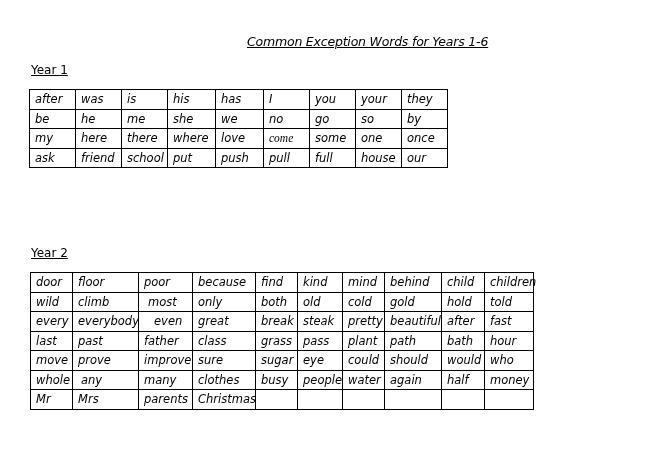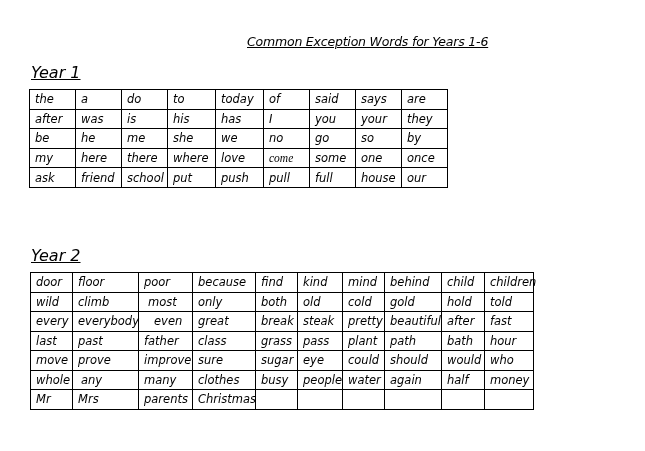--- a/index.html
+++ b/index.html
@@ -1,48 +1,37 @@
 <!DOCTYPE html>
 <html><head>
 <meta charset="utf-8">
 <style>
   html, body { margin:0; padding:0; background:#ffffff; }
   body { width:645px; height:451px; position:relative; overflow:hidden;
          font-family:"DejaVu Sans", sans-serif; color:#000; }
   .title { position:absolute; left:247px; top:34px; font-size:12.5px; font-style:italic;
            text-decoration:underline; white-space:nowrap; letter-spacing:-0.2px; }
-  .heading { position:absolute; left:31px; font-size:16px; font-style:italic;
+  .heading { position:absolute; left:31px; font-size:12px; 
              text-decoration:underline; white-space:nowrap; }
   table { position:absolute; border-collapse:collapse; }
   td { border:1px solid #000; padding:0 0 0 5px; font-size:11.5px; font-style:italic;
        white-space:nowrap; vertical-align:middle; box-sizing:border-box; }
   #t1 { left:29px; top:89px; }
   #t1 td { height:19.6px; }
   #t2 { left:30px; top:272px; }
   #t2 td { height:19.5px; }
 </style>
 </head>
 <body>
 
 <div class="title">Common Exception Words for Years 1-6</div>
 
 <div class="heading" style="top:63px;">Year 1</div>
 <table id="t1">
     <tbody>
-      <tr>
-        <td style="width: 46px; min-width: 46px; max-width: 46px;">the</td>
-        <td style="width: 46px; min-width: 46px; max-width: 46px;">a</td>
-        <td style="width: 46px; min-width: 46px; max-width: 46px;">do</td>
-        <td style="width: 48px; min-width: 48px; max-width: 48px;">to</td>
-        <td style="width: 48px; min-width: 48px; max-width: 48px;">today</td>
-        <td style="width: 46px; min-width: 46px; max-width: 46px;">of</td>
-        <td style="width: 46px; min-width: 46px; max-width: 46px;">said</td>
-        <td style="width: 46px; min-width: 46px; max-width: 46px;">says</td>
-        <td style="width: 46px; min-width: 46px; max-width: 46px;">are</td>
-      </tr>
       <tr>
         <td style="width: 46px; min-width: 46px; max-width: 46px;">after</td>
         <td style="width: 46px; min-width: 46px; max-width: 46px;">was</td>
         <td style="width: 46px; min-width: 46px; max-width: 46px;">is</td>
         <td style="width: 48px; min-width: 48px; max-width: 48px;">his</td>
         <td style="width: 48px; min-width: 48px; max-width: 48px;">has</td>
         <td style="width: 46px; min-width: 46px; max-width: 46px;">I</td>
         <td style="width: 46px; min-width: 46px; max-width: 46px; margin-left: 8px;">you</td>
         <td style="width: 46px; min-width: 46px; max-width: 46px;">your</td>
         <td style="width: 46px; min-width: 46px; max-width: 46px;">they</td>

